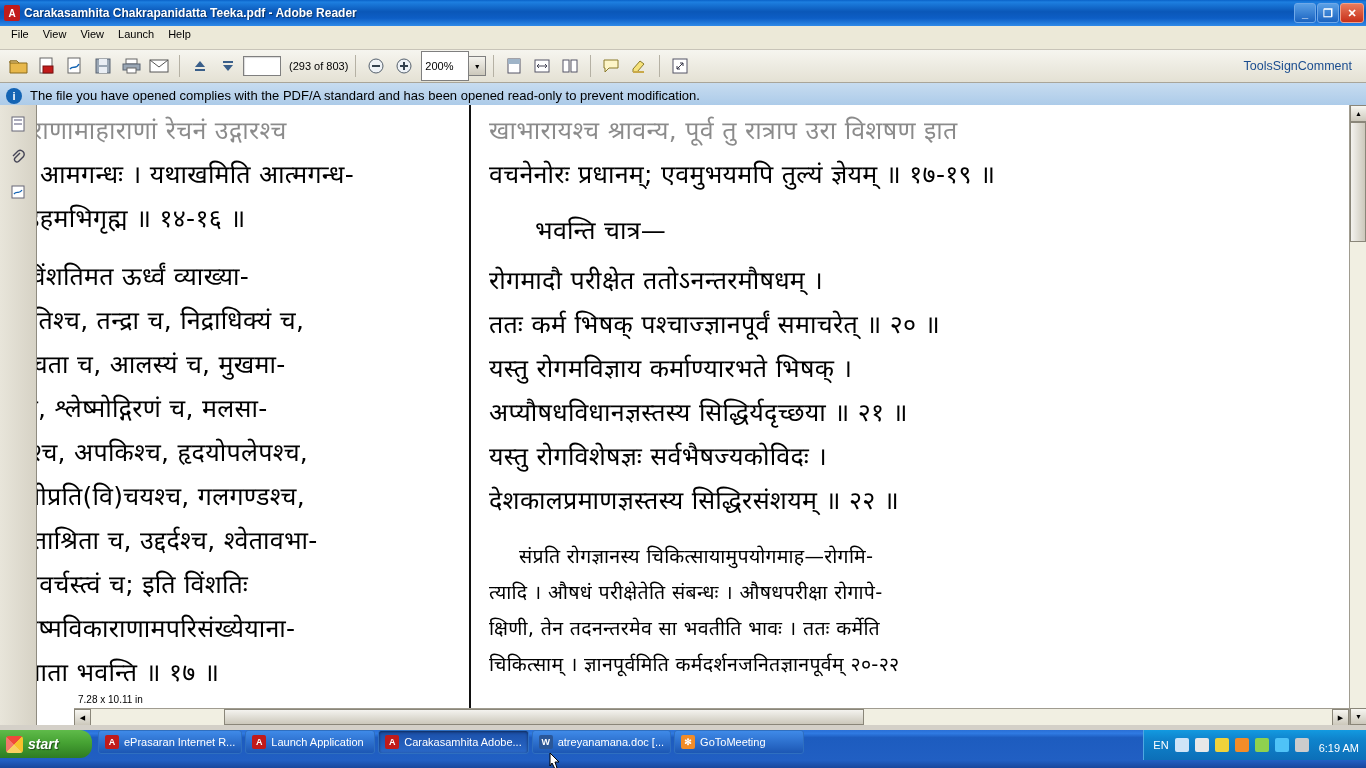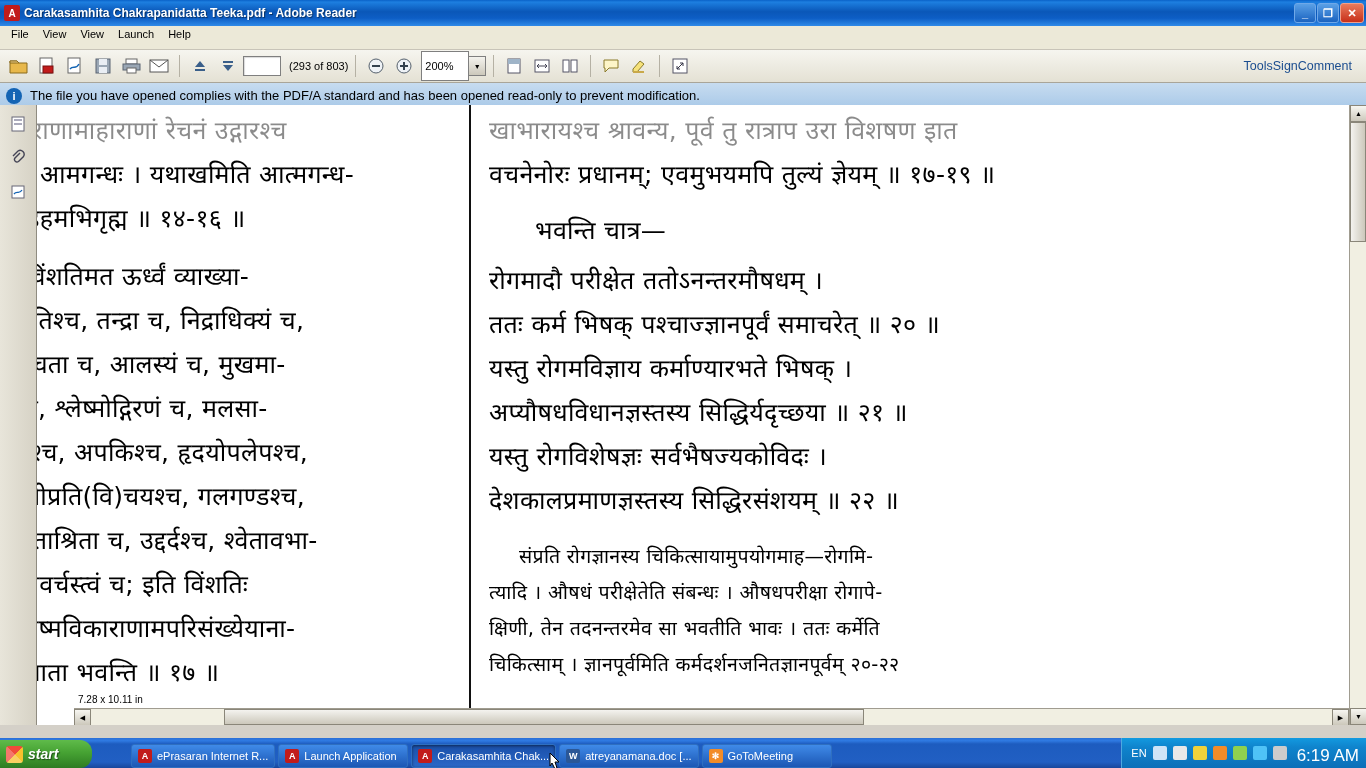--- a/index.html
+++ b/index.html
@@ -229,23 +229,23 @@
     height: 14px;
     font-size: 10px; color: #000;
     background: transparent;
     padding-left: 4px;
   }
 
   
   .taskbar {
     position: absolute;
     left: 0; right: 0; bottom: 0;
-    height: 30px;
+    height: 38px;
     background: linear-gradient(to bottom, #2a6fd6 0%, #2f7ae2 9%, #1d5cbf 20%, #215fc3 80%, #18479c 100%);
-    display: flex; align-items: flex-end; gap: 33px;
+    display: flex; align-items: flex-start;
   }
   .start-btn {
     height: 28px;
     min-width: 92px;
     margin-right: 6px;
     border-radius: 0 12px 12px 0;
     background: linear-gradient(to bottom, #5fbb4a 0%, #46a233 45%, #2e7c22 100%);
     display: flex; align-items: center;
     padding: 0 12px 0 6px;
     color: #fff; font-size: 14px; font-style: italic; font-weight: bold;
@@ -296,21 +296,21 @@
     padding: 0 7px 0 9px;
     gap: 6px;
     color: #fff; font-size: 11px;
     border-left: 1px solid #4fa8e0;
   }
   .tray .tico {
     width: 14px; height: 14px;
     border-radius: 2px;
     display: inline-block;
   }
-  .tray .clock { font-size: 17px; margin-left: 4px; margin-top: 6px; }
+  .tray .clock { font-size: 11px; margin-left: 4px; margin-top: 6px; }
 
   .cursor {
     position: absolute;
     left: 549px; top: 752px;
     width: 12px; height: 18px;
     pointer-events: none;
   }
 </style>
 </head>
 <body>
@@ -553,21 +553,21 @@
       <div class="task">
         <div class="ti" style="background:#c11b1b">A</div>
         <div class="tl">ePrasaran Internet R...</div>
       </div>
       <div class="task">
         <div class="ti" style="background:#c11b1b">A</div>
         <div class="tl">Launch Application</div>
       </div>
       <div class="task active">
         <div class="ti" style="background:#c11b1b">A</div>
-        <div class="tl">Carakasamhita Chak...</div>
+        <div class="tl">Carakasamhita Adobe...</div>
       </div>
       <div class="task">
         <div class="ti" style="background:#2b5797">W</div>
         <div class="tl">atreyanamana.doc [...</div>
       </div>
       <div class="task">
         <div class="ti" style="background:#f28c28">✻</div>
         <div class="tl">GoToMeeting</div>
       </div>
     </div>

